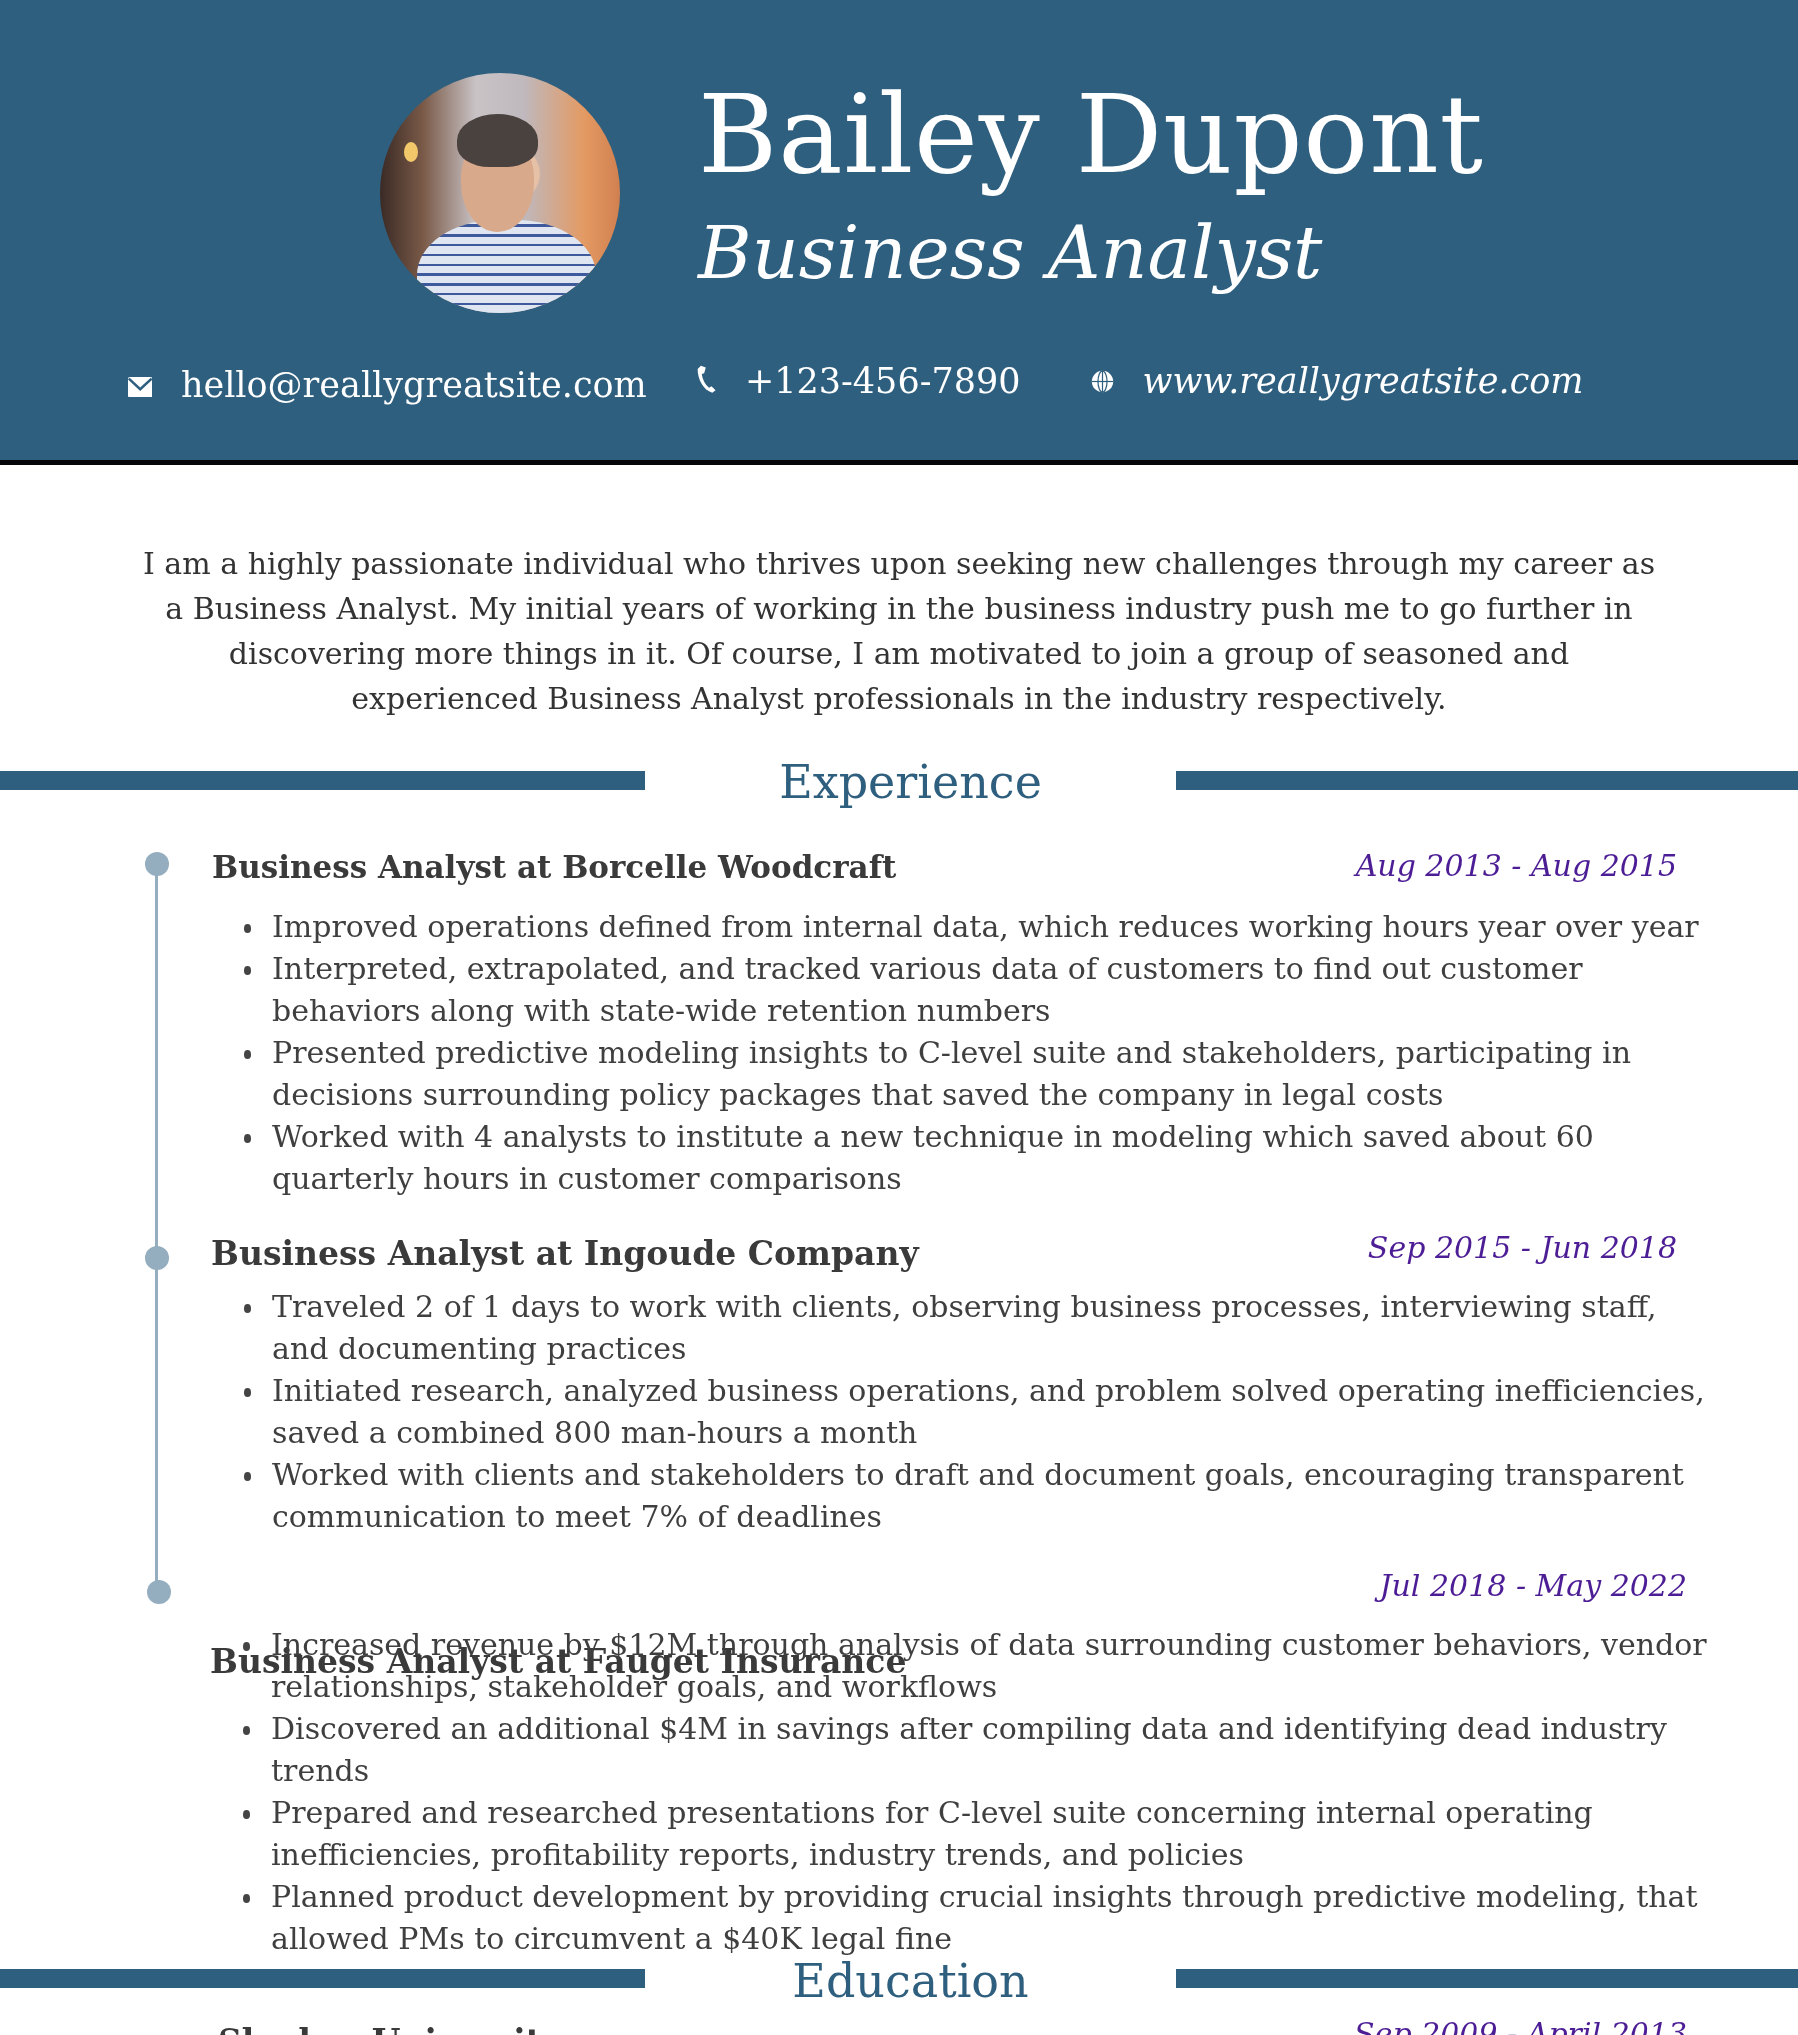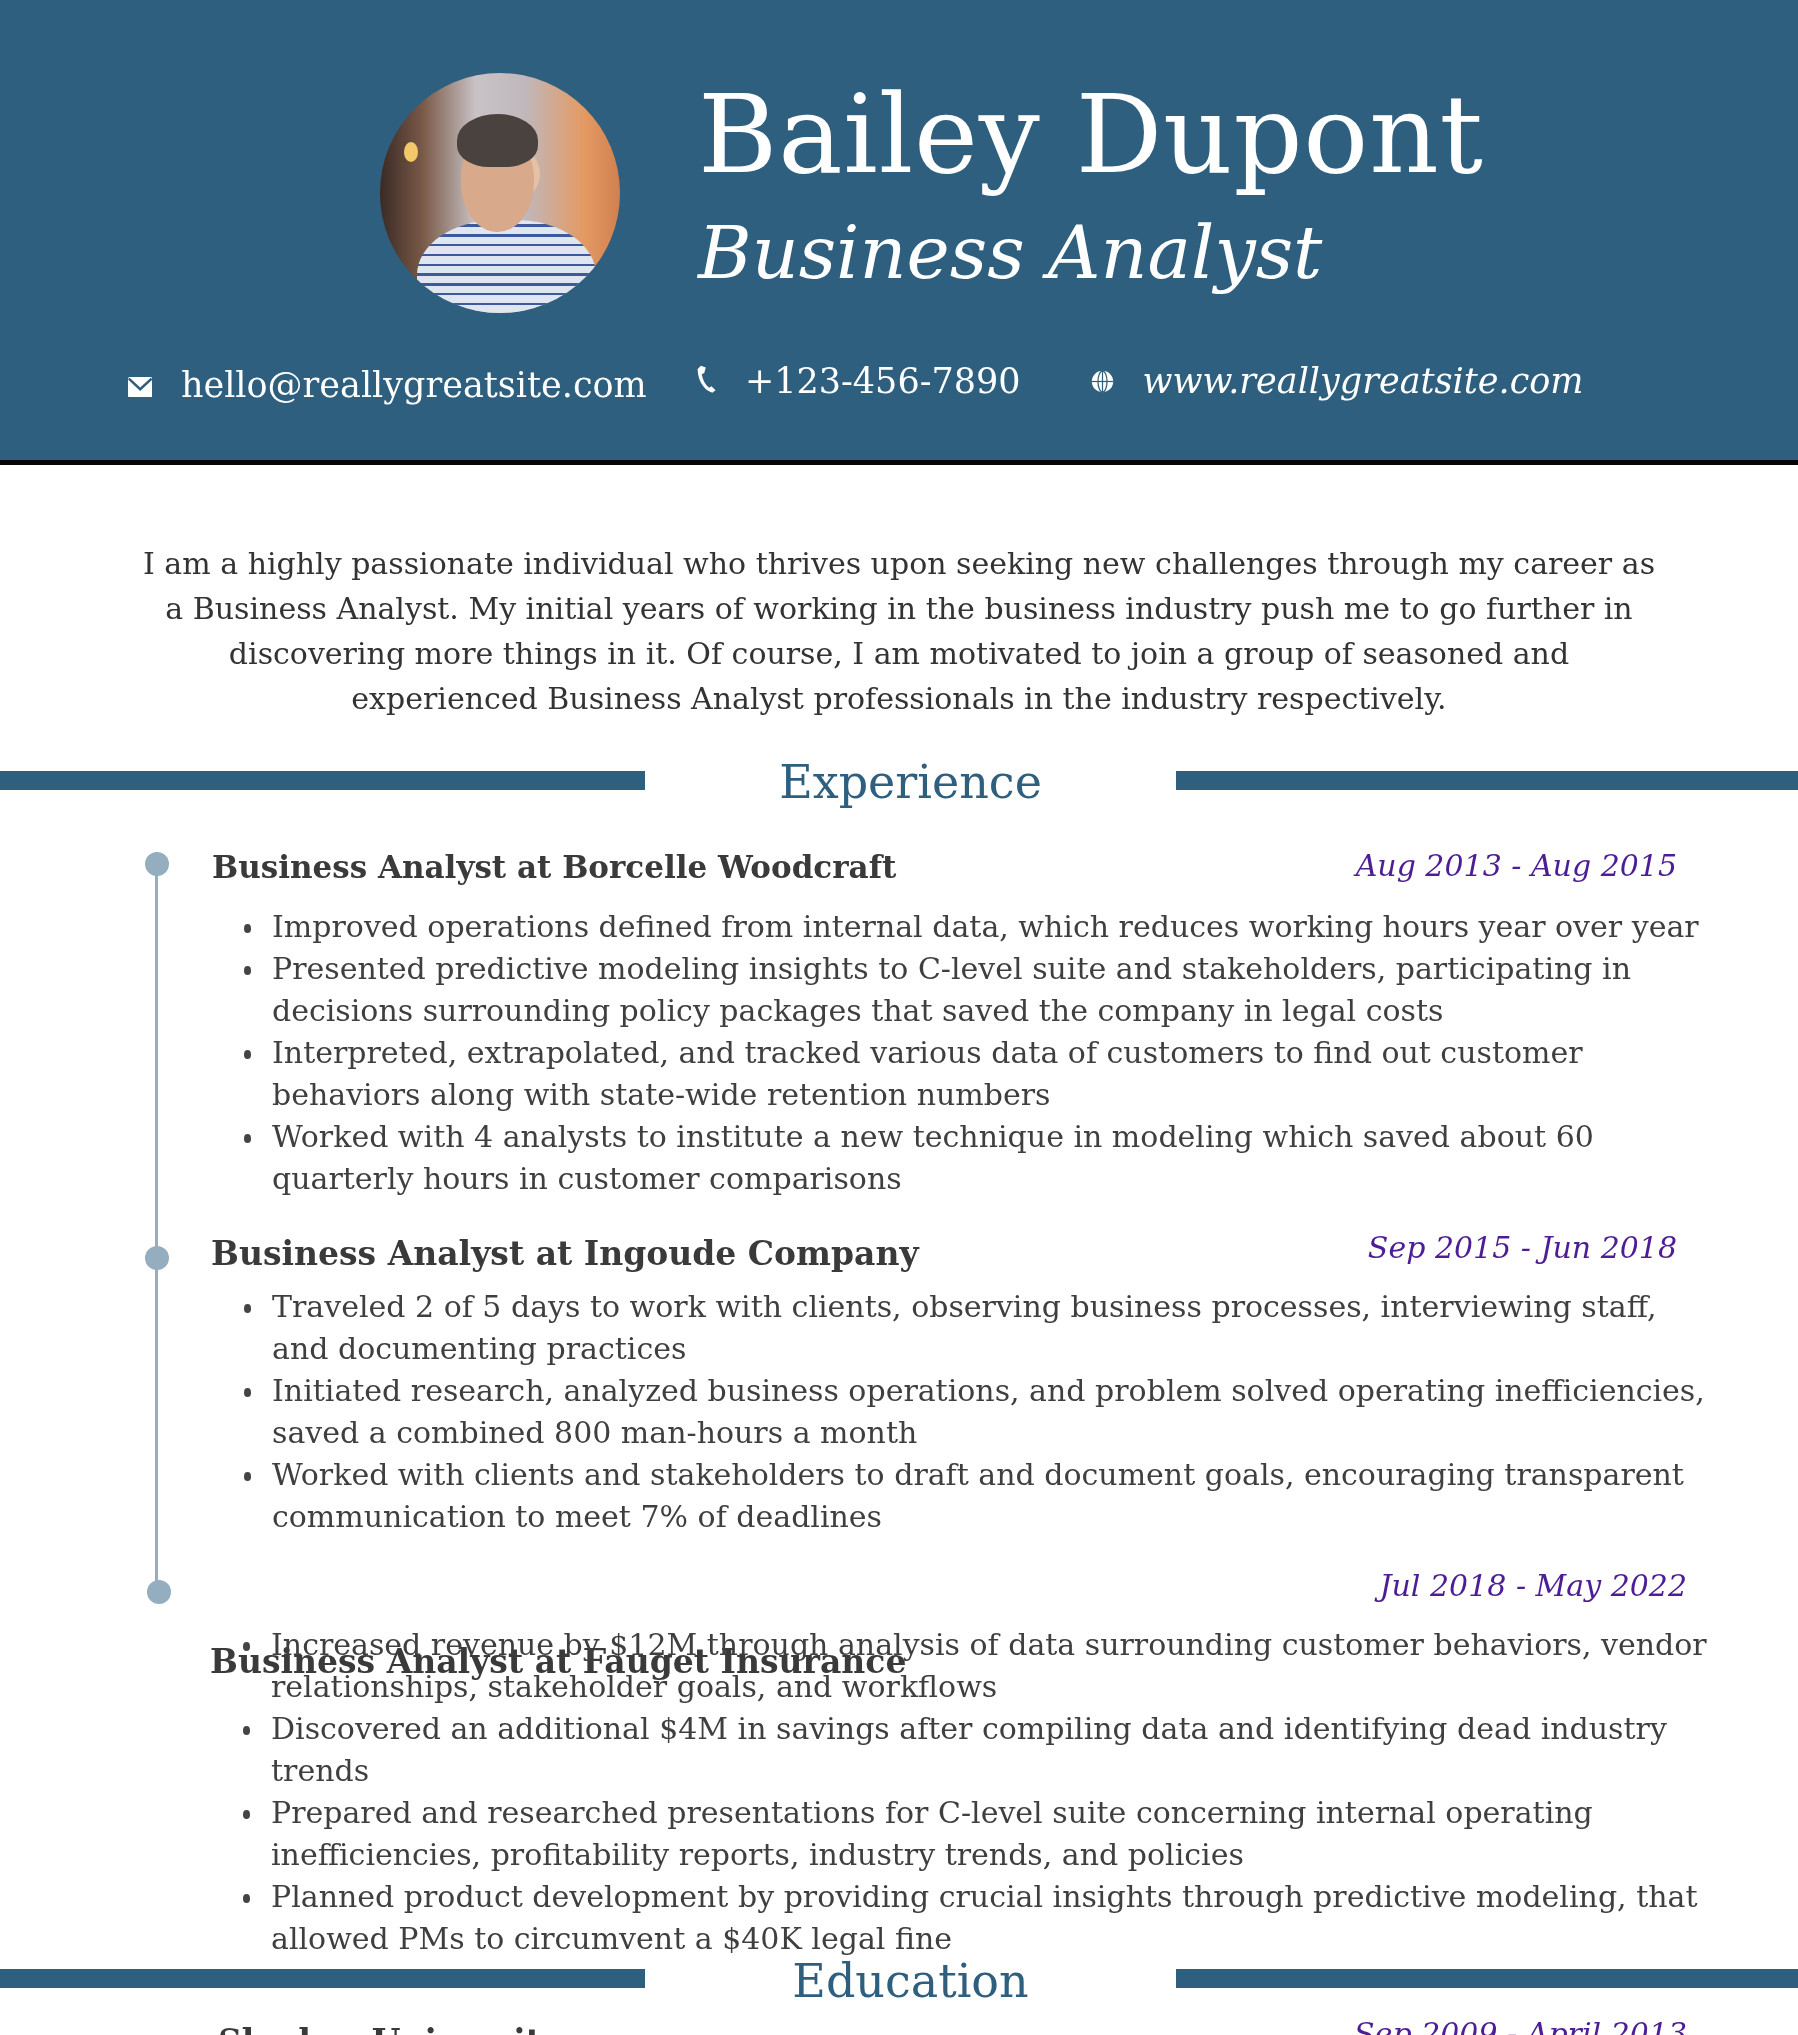--- a/index.html
+++ b/index.html
@@ -87,29 +87,29 @@
 
 <div class="abs tline" style="left:155px; top:865px; height:729px;"></div>
 <div class="abs dot" style="left:145px; top:852px;"></div>
 <div class="abs dot" style="left:145px; top:1246px;"></div>
 <div class="abs dot" style="left:147px; top:1580px;"></div>
 
 <div class="abs job-title" style="left:212px; top:852px;">Business Analyst at Borcelle Woodcraft</div>
 <div class="abs date" style="left:1221px; width:456px; top:851px;">Aug 2013 - Aug 2015</div>
 <ul class="abs bul" style="left:264px; top:898px; width:1433px;">
   <li>Improved operations defined from internal data, which reduces working hours year over year</li>
+  <li>Interpreted, extrapolated, and tracked various data of customers to find out customer behaviors along with state-wide retention numbers</li>
   <li>Presented predictive modeling insights to C-level suite and stakeholders, participating in decisions surrounding policy packages that saved the company in legal costs</li>
-  <li>Interpreted, extrapolated, and tracked various data of customers to find out customer behaviors along with state-wide retention numbers</li>
   <li>Worked with 4 analysts to institute a new technique in modeling which saved about 60 quarterly hours in customer comparisons</li>
 </ul>
 
 <div class="abs job-title" style="left:211px; top:1237px; font-size:33px;">Business Analyst at Ingoude Company</div>
 <div class="abs date" style="left:1221px; width:456px; top:1233px;">Sep 2015 - Jun 2018</div>
 <ul class="abs bul" style="left:264px; top:1278px; width:1433px;">
-  <li>Traveled 2 of 5 days to work with clients, observing business processes, interviewing staff, and documenting practices</li>
+  <li>Traveled 2 of 1 days to work with clients, observing business processes, interviewing staff, and documenting practices</li>
   <li>Initiated research, analyzed business operations, and problem solved operating inefficiencies, saved a combined 800 man-hours a month</li>
   <li>Worked with clients and stakeholders to draft and document goals, encouraging transparent communication to meet 7% of deadlines</li>
 </ul>
 
 <div class="abs job-title" style="left:210px; top:1645px; font-size:33px;">Business Analyst at Fauget Insurance</div>
 <div class="abs date" style="left:1229px; width:458px; top:1571px;">Jul 2018 - May 2022</div>
 <ul class="abs bul" style="left:263px; top:1616px; width:1449px;">
   <li>Increased revenue by $12M through analysis of data surrounding customer behaviors, vendor relationships, stakeholder goals, and workflows</li>
   <li>Discovered an additional $4M in savings after compiling data and identifying dead industry trends</li>
   <li>Prepared and researched presentations for C-level suite concerning internal operating inefficiencies, profitability reports, industry trends, and policies</li>

